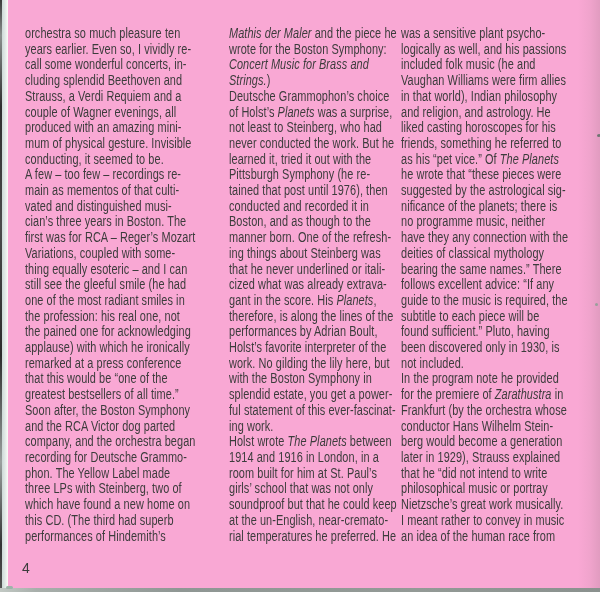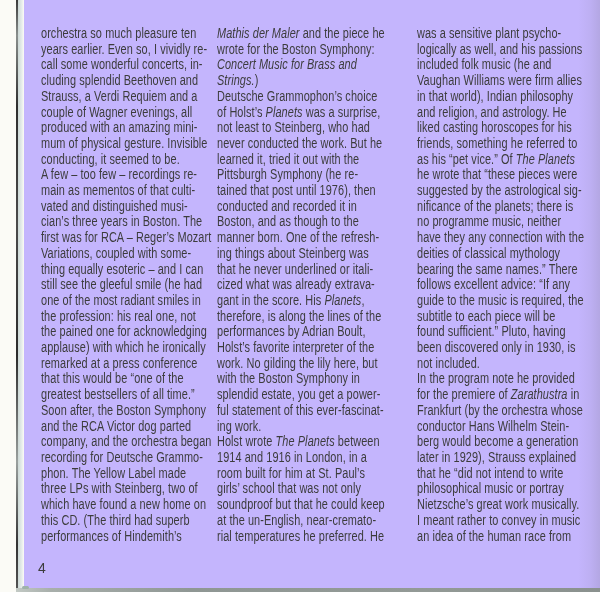--- a/index.html
+++ b/index.html
@@ -1,40 +1,40 @@
 <!DOCTYPE html>
 <html><head>
 <meta charset="utf-8">
 <style>
   html,body{margin:0;padding:0;}
   body{
     width:600px;height:592px;overflow:hidden;position:relative;
     background:#fbfbf6;
     font-family:"Liberation Sans",sans-serif;
   }
-  .page{position:absolute;inset:0;background:#c4b5fd;margin-left:16px;}
+  .page{position:absolute;inset:0;background:#f9a8d4;}
   
   .edge-right{position:absolute;top:0;right:0;width:22px;height:100%;
     background:linear-gradient(90deg, rgba(90,90,80,0) 0%, rgba(90,90,80,0.06) 55%, rgba(80,80,70,0.14) 100%);}
   
   .edge-left-dark{position:absolute;left:0;top:0;width:2px;height:100%;
     background:linear-gradient(180deg,#3a3a3a 0%,#8a8f8d 6%,#2e2e2e 18%,#4a4a4a 38%,#2b2b2b 60%,#9aa09e 78%,#333 92%,#555 100%);}
   .edge-left-light{position:absolute;left:2px;top:0;width:6px;height:100%;
     background:linear-gradient(90deg,#cdd9d7 0%,#e3eae8 55%,#fbfbf6 100%);}
   
   .edge-bottom{position:absolute;left:0;bottom:0;width:100%;height:4px;
     background:linear-gradient(90deg,#c2c9c4 0%,#a8afab 6%,#8f9794 30%,#939a96 70%,#8a918e 100%);}
   .speck{position:absolute;background:#8f9590;border-radius:50%;}
   .s1{width:4px;height:3px;left:597px;top:134px;background:#6f7572;}
   .s2{width:3px;height:3px;left:595px;top:303px;background:#9a9f9c;}
   .s3{width:7px;height:3px;left:6px;top:586px;background:#9fb3aa;border-radius:2px;}
 
   .col{position:absolute;top:26px;color:#3c3c3c;}
   .col1{left:25px;}
-  .col2{left:201px;}
+  .col2{left:229px;}
   .col3{left:401px;}
   .col-inner{transform:scaleX(0.78);transform-origin:0 0;width:230px;}
   .line{font-size:14px;line-height:15.7px;white-space:pre;letter-spacing:0.1px;}
   .it{font-style:italic;}
 
   .pagenum{position:absolute;left:22px;top:560px;font-size:14px;color:#3c3c3c;}
 </style>
 </head>
 <body>
 

